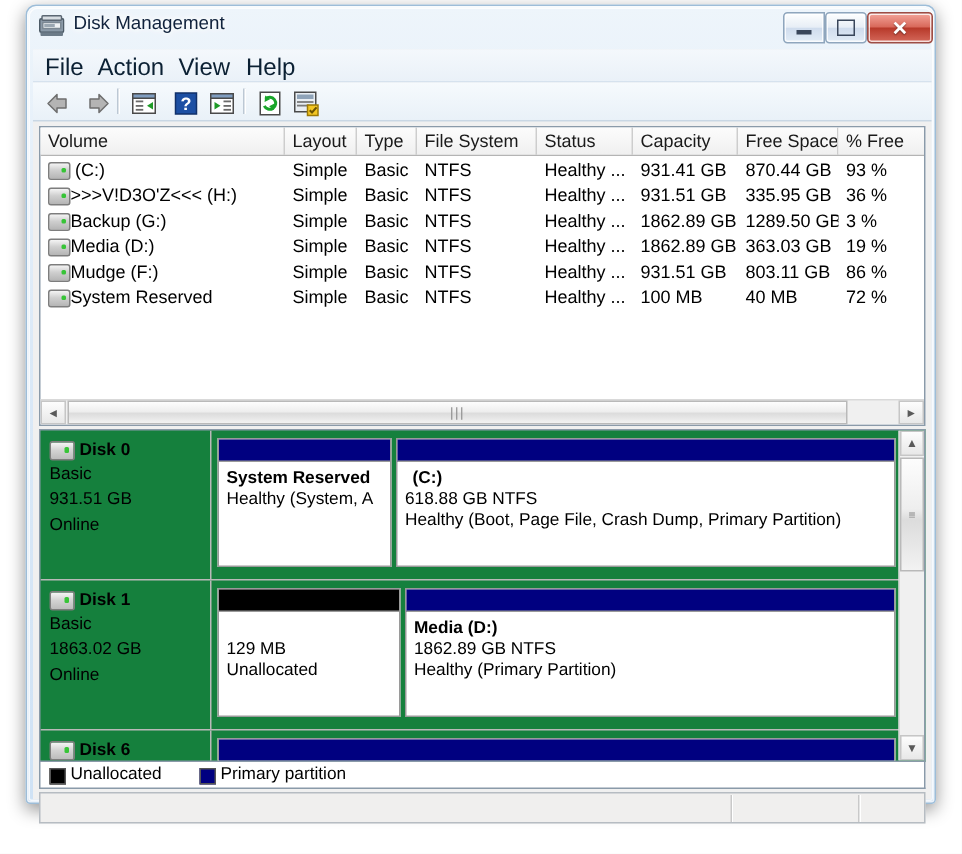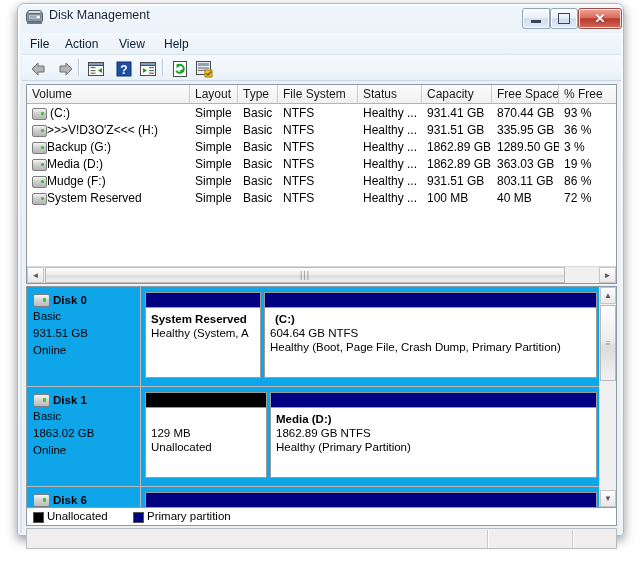--- a/index.html
+++ b/index.html
@@ -83,21 +83,21 @@
 
   
   #menubar {
     position:absolute; left:0; top:0; width:100%; height:22px;
     background: linear-gradient(180deg,#f4f8fc 0%, #eaf1f8 100%);
     border-bottom: 1px solid #d6e2ee;
     box-sizing:border-box;
   }
   .menu-item {
     position:absolute; top:3px;
-    font-size: 12px; color:#0b2033;
+    font-size: 16px; color:#0b2033;
     padding: 1px 6px; cursor:default;
   }
 
   
   #toolbar {
     position:absolute; left:0; top:22px; width:100%; height:26px;
     background: linear-gradient(180deg,#f6fafd 0%, #e9f1f8 100%);
     border-bottom: 1px solid #c9d7e4;
     box-sizing:border-box;
   }
@@ -174,21 +174,21 @@
     background: linear-gradient(180deg,#fdfdfd 0%,#eeeeee 45%,#dcdcdc 55%,#f2f2f2 100%);
     border:1px solid #b9b9b9; box-sizing:border-box;
     display:flex; align-items:center; justify-content:center;
     color:#8b8b8b; font-size:9px; letter-spacing:1px; cursor:default;
   }
 
   
   #graphpane {
     position:absolute; left:4px; top:253px;
     width:591px; height:222px;
-    background:#0ea5e9;
+    background:#15803d;
     border:1px solid #8a9aa9;
     box-sizing:border-box;
     overflow:hidden;
   }
   #graph-scrollarea {
     position:absolute; left:0; top:0; width:574px; height:100%;
     overflow:hidden;
   }
   .disk-row {
     position:absolute; left:0; width:574px;
@@ -494,21 +494,21 @@
               <div class="part-bar bar-primary"></div>
               <div class="part-text">
                 <div class="pt-title">System Reserved</div>
                 <div class="pt-line">Healthy (System, A</div>
               </div>
             </div>
             <div class="partition" style="left:123px;width:333px;height:86px">
               <div class="part-bar bar-primary"></div>
               <div class="part-text">
                 <div class="pt-title" style="padding-left:5px">(C:)</div>
-                <div class="pt-line">604.64 GB NTFS</div>
+                <div class="pt-line">618.88 GB NTFS</div>
                 <div class="pt-line">Healthy (Boot, Page File, Crash Dump, Primary Partition)</div>
               </div>
             </div>
           </div>
         </div>
 
         <div class="disk-row" style="top:100px;height:100px">
           <div class="disk-info">
             <span class="disk-glyph"></span>
             <div class="disk-name">Disk 1</div>

